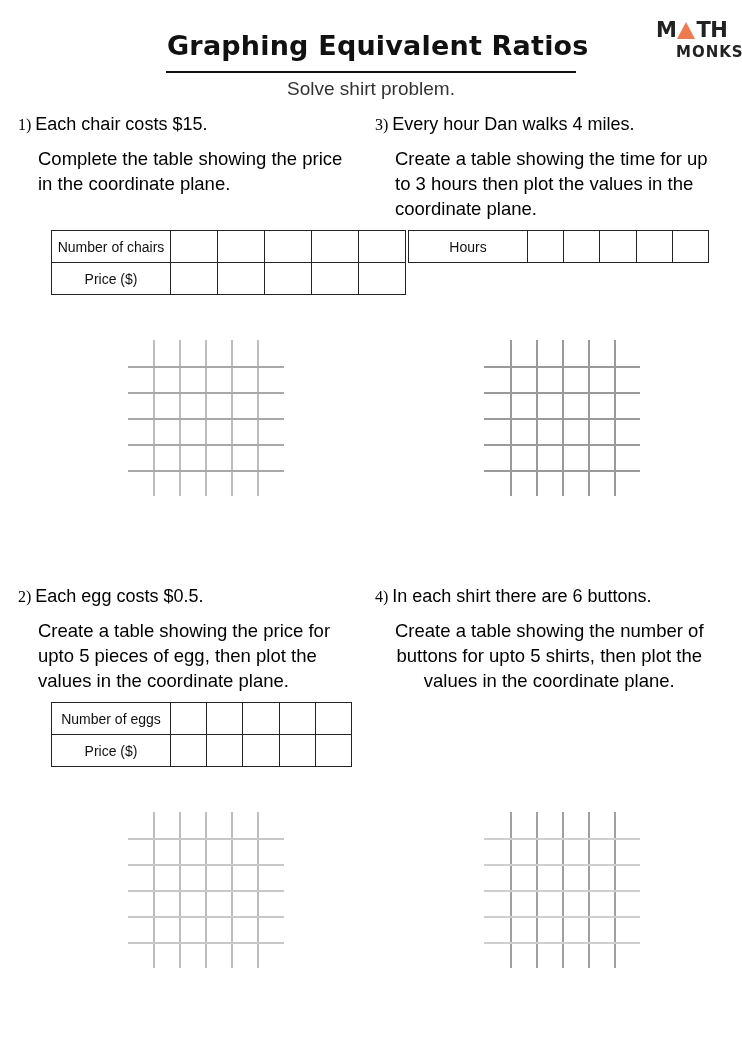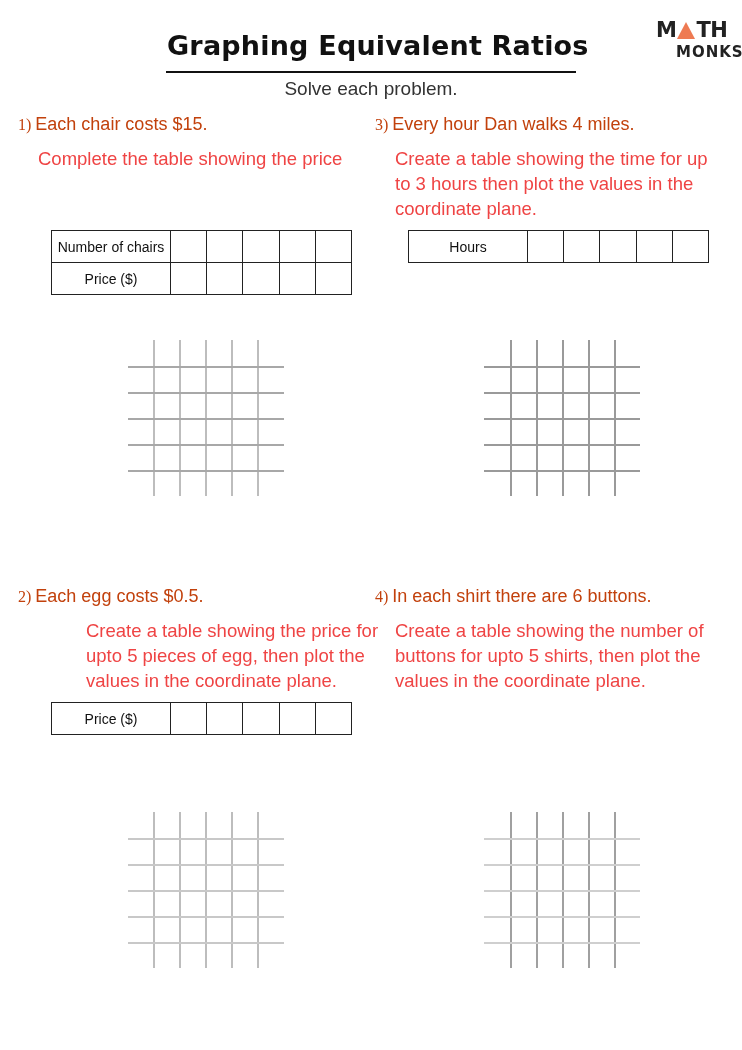--- a/index.html
+++ b/index.html
@@ -15,54 +15,55 @@
   .title-rule { position: absolute; left: 166px; top: 71px; width: 410px; height: 2px; background: #111; }
   .subtitle {
     position: absolute; left: 166px; top: 78px; width: 410px; text-align: center;
     font-size: 19px; color: #333;
   }
 
   .logo { position: absolute; left: 656px; top: 20px; width: 72px; height: 36px; }
   .logo-top { display: flex; align-items: flex-end; height: 21px; font-family: "DejaVu Sans", sans-serif; font-weight: bold; font-size: 21px; line-height: 21px; color: #222; letter-spacing: -0.5px; }
   .logo-tri { width: 0; height: 0; border-left: 9px solid transparent; border-right: 9px solid transparent; border-bottom: 17px solid #ee7a52; margin: 0 1px 2px 1px; }
   .logo-bottom { font-family: "DejaVu Sans", sans-serif; font-weight: bold; font-size: 15px; letter-spacing: 1px; color: #222; padding-left: 20px; margin-top: 2px; }
-  .p-head { position: absolute; white-space: nowrap; font-size: 18px; color: #c2410c; }
+  .p-head { position: absolute; white-space: nowrap; font-size: 18px; color: #000000; }
   .p-num { font-family: "Liberation Serif", "DejaVu Serif", serif; font-size: 16px; margin-right: 4px; }
-  .p-body { position: absolute; font-size: 18.5px; line-height: 25px; color: #ef4444; }
+  .p-body { position: absolute; font-size: 18.5px; line-height: 25px; color: #000000; }
 
   table.ratio { position: absolute; border-collapse: collapse; table-layout: fixed; }
   table.ratio td { border: 1.3px solid #222; height: 32px; font-size: 14px; color: #111; text-align: center; padding: 0; white-space: nowrap; }
 
   .grid { position: absolute; }
   .grid .v { position: absolute; width: 1.5px; background: #bdbdbd; }
   .grid .h { position: absolute; height: 1.5px; background: #a8a8a8; }
 </style>
 </head>
 <body>
 
 <div class="title">Graphing Equivalent Ratios</div>
 <div class="title-rule"></div>
-<div class="subtitle">Solve each problem.</div>
+<div class="subtitle">Solve shirt problem.</div>
 
 <div class="logo">
   <div class="logo-top">
     <span>M</span>
     <span class="logo-tri"></span>
     <span>TH</span>
   </div>
   <div class="logo-bottom">MONKS</div>
 </div>
 
 <div class="p-head" style="left:18px; top:114px;">
   <span class="p-num">1)</span><span>Each chair costs $15.</span>
 </div>
 <div class="p-body" style="left:38px; top:146px;">
   <div>Complete the table showing the price</div>
-</div>
-<table class="ratio" style="left:51px; top:230px; width:301px;">
+  <div>in the coordinate plane.</div>
+</div>
+<table class="ratio" style="left:51px; top:230px; width:355px;">
   <colgroup>
       <col style="width:119px">
       <col>
       <col>
       <col>
       <col>
       <col>
     </colgroup>
   <tbody>
       <tr>
@@ -133,35 +134,43 @@
   <div class="h" style="top:26px; left:0; width:156px; background:#9a9a9a;"></div>
   <div class="h" style="top:52px; left:0; width:156px; background:#9a9a9a;"></div>
   <div class="h" style="top:78px; left:0; width:156px; background:#9a9a9a;"></div>
   <div class="h" style="top:104px; left:0; width:156px; background:#9a9a9a;"></div>
   <div class="h" style="top:130px; left:0; width:156px; background:#9a9a9a;"></div>
 </div>
 
 <div class="p-head" style="left:18px; top:586px;">
   <span class="p-num">2)</span><span>Each egg costs $0.5.</span>
 </div>
-<div class="p-body" style="left:38px; top:618px;margin-left:48px;">
+<div class="p-body" style="left:38px; top:618px;">
   <div>Create a table showing the price for</div>
   <div>upto 5 pieces of egg, then plot the</div>
   <div>values in the coordinate plane.</div>
 </div>
 <table class="ratio" style="left:51px; top:702px; width:301px;">
   <colgroup>
       <col style="width:119px">
       <col>
       <col>
       <col>
       <col>
       <col>
     </colgroup>
   <tbody>
+      <tr>
+    <td>Number of eggs</td>
+    <td></td>
+        <td></td>
+        <td></td>
+        <td></td>
+        <td></td>
+  </tr>
   <tr>
     <td>Price ($)</td>
     <td></td>
         <td></td>
         <td></td>
         <td></td>
         <td></td>
   </tr>
 </tbody>
   </table>
@@ -174,21 +183,21 @@
   <div class="h" style="top:26px; left:0; width:156px; background:#c8c8c8;"></div>
   <div class="h" style="top:52px; left:0; width:156px; background:#c8c8c8;"></div>
   <div class="h" style="top:78px; left:0; width:156px; background:#c8c8c8;"></div>
   <div class="h" style="top:104px; left:0; width:156px; background:#c8c8c8;"></div>
   <div class="h" style="top:130px; left:0; width:156px; background:#c8c8c8;"></div>
 </div>
 
 <div class="p-head" style="left:375px; top:586px;">
   <span class="p-num">4)</span><span>In each shirt there are 6 buttons.</span>
 </div>
-<div class="p-body" style="left:395px; top:618px;">
+<div class="p-body" style="left:395px; top:618px;text-align:center;">
   <div>Create a table showing the number of</div>
   <div>buttons for upto 5 shirts, then plot the</div>
   <div>values in the coordinate plane.</div>
 </div>
 <table class="ratio" style="left:393px; top:702px; width:322px;">
   <colgroup>
       <col style="width:140px">
       <col>
       <col>
       <col>

